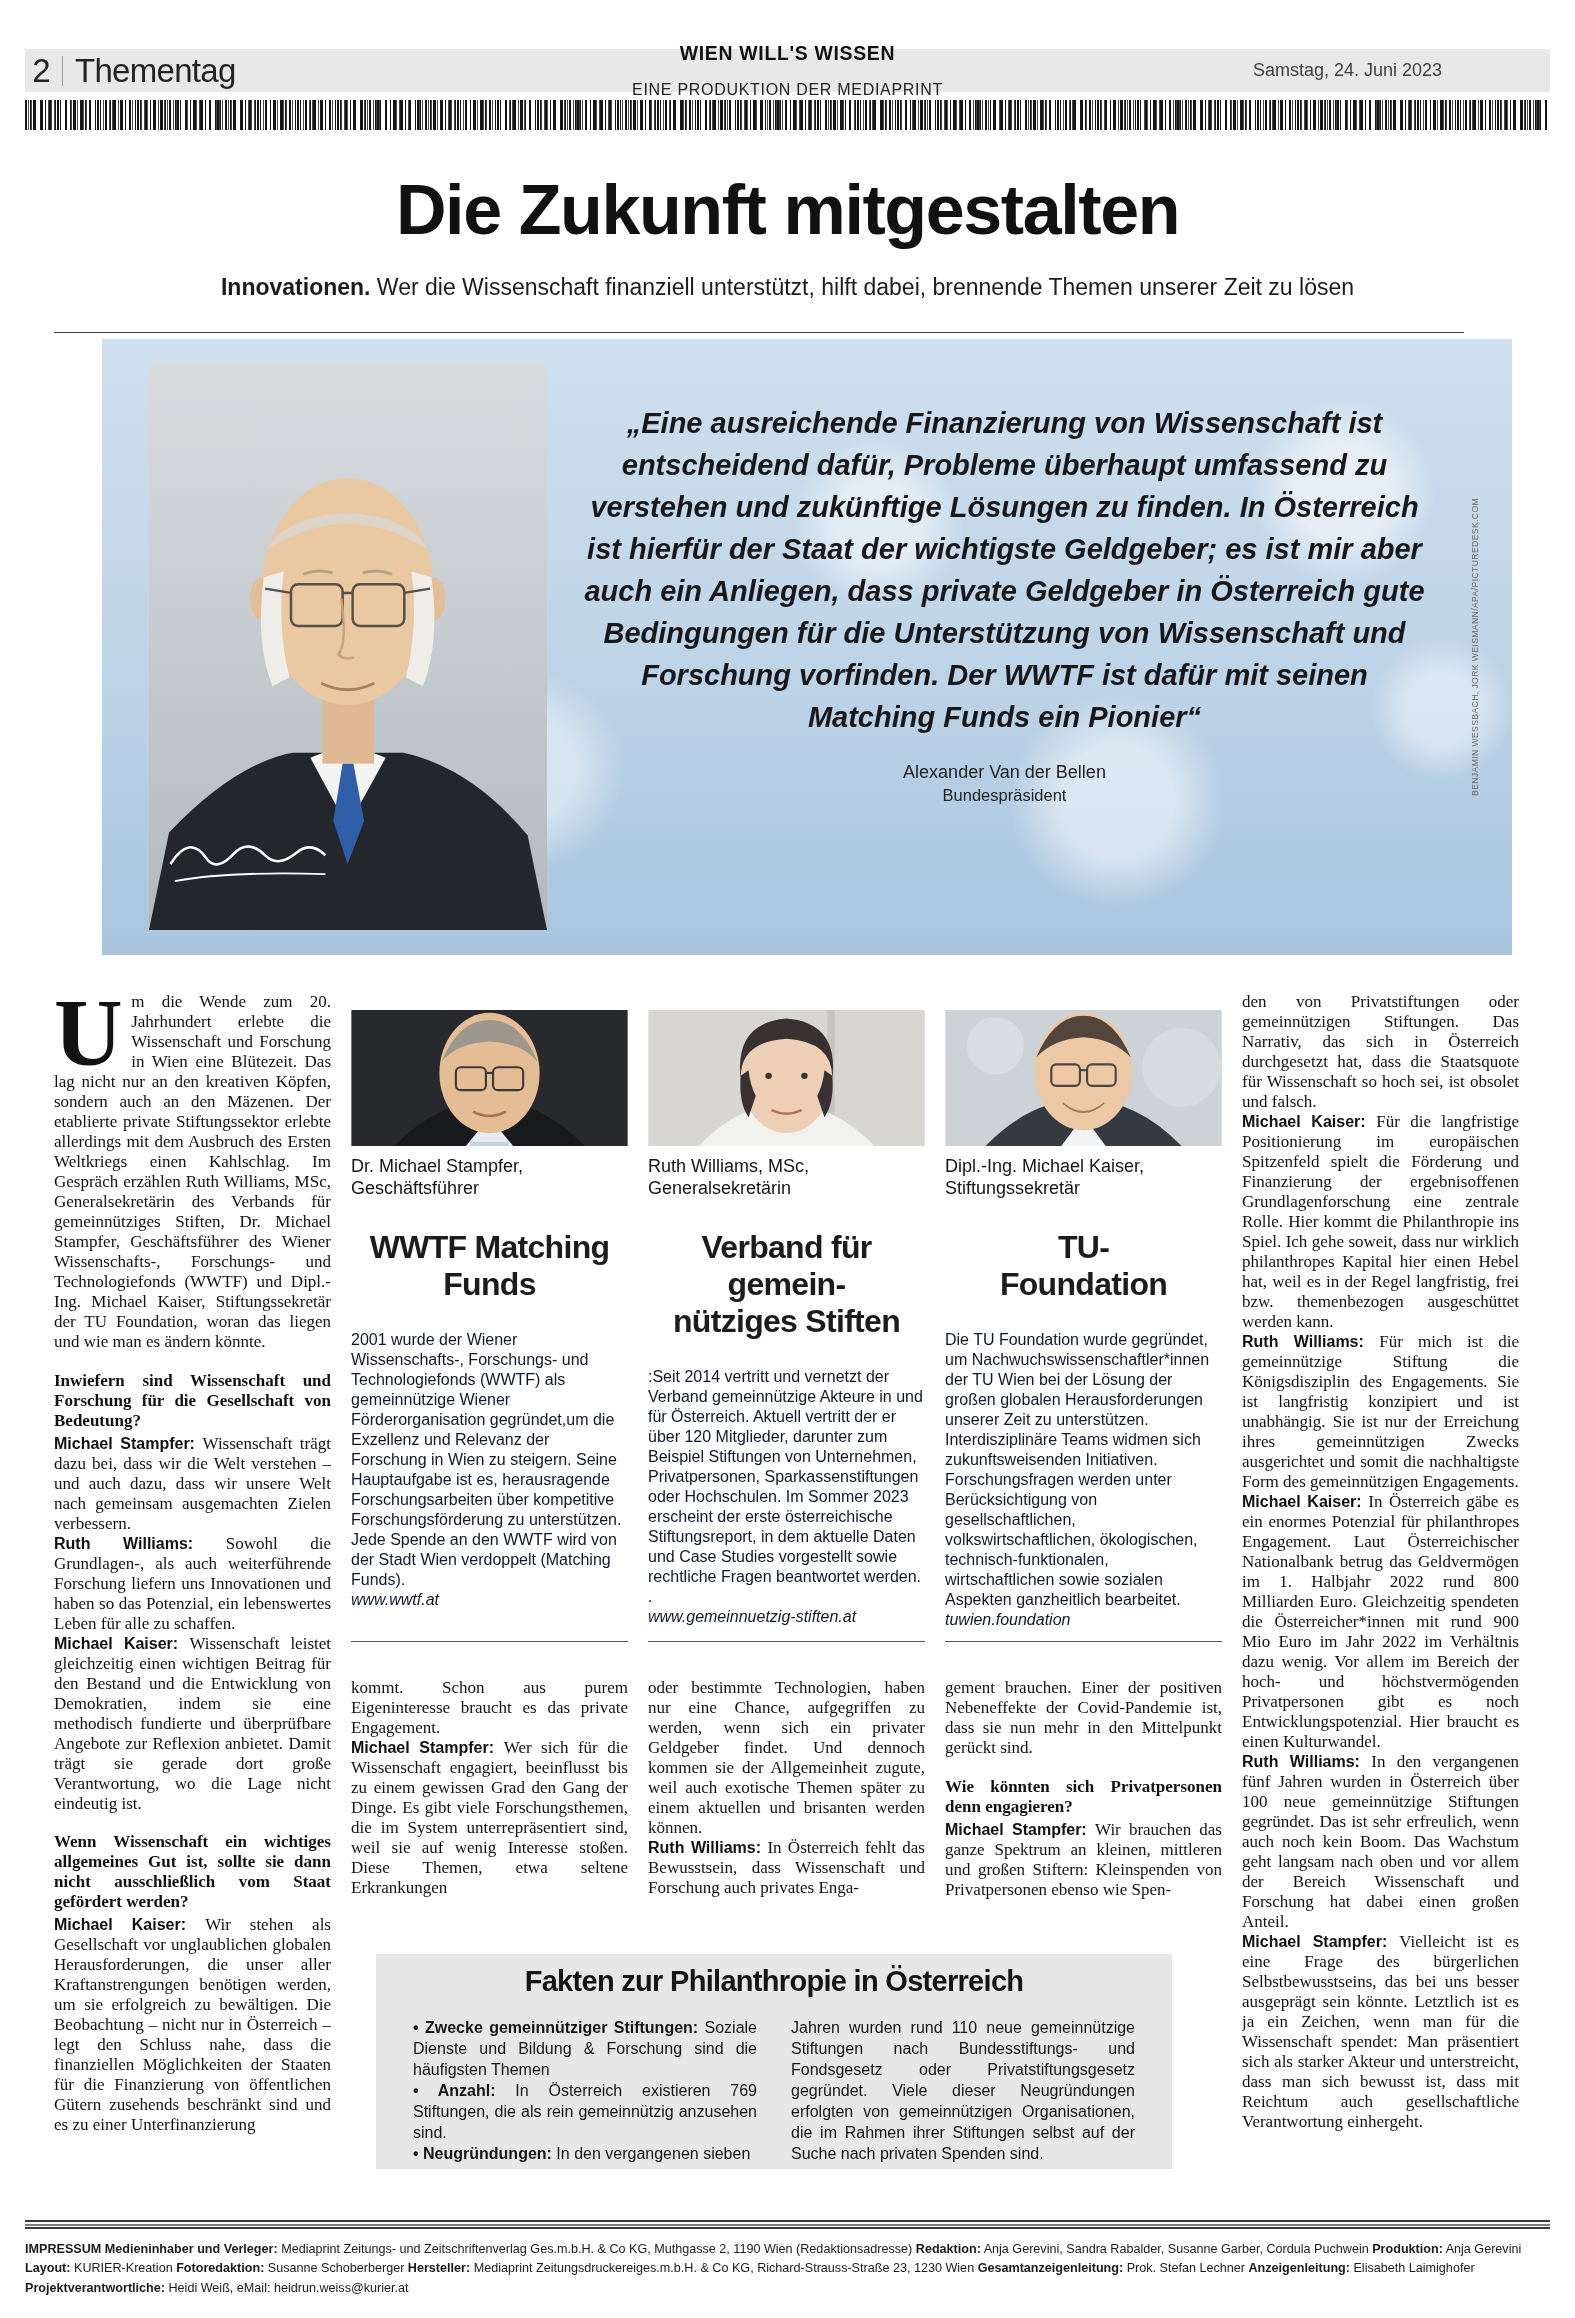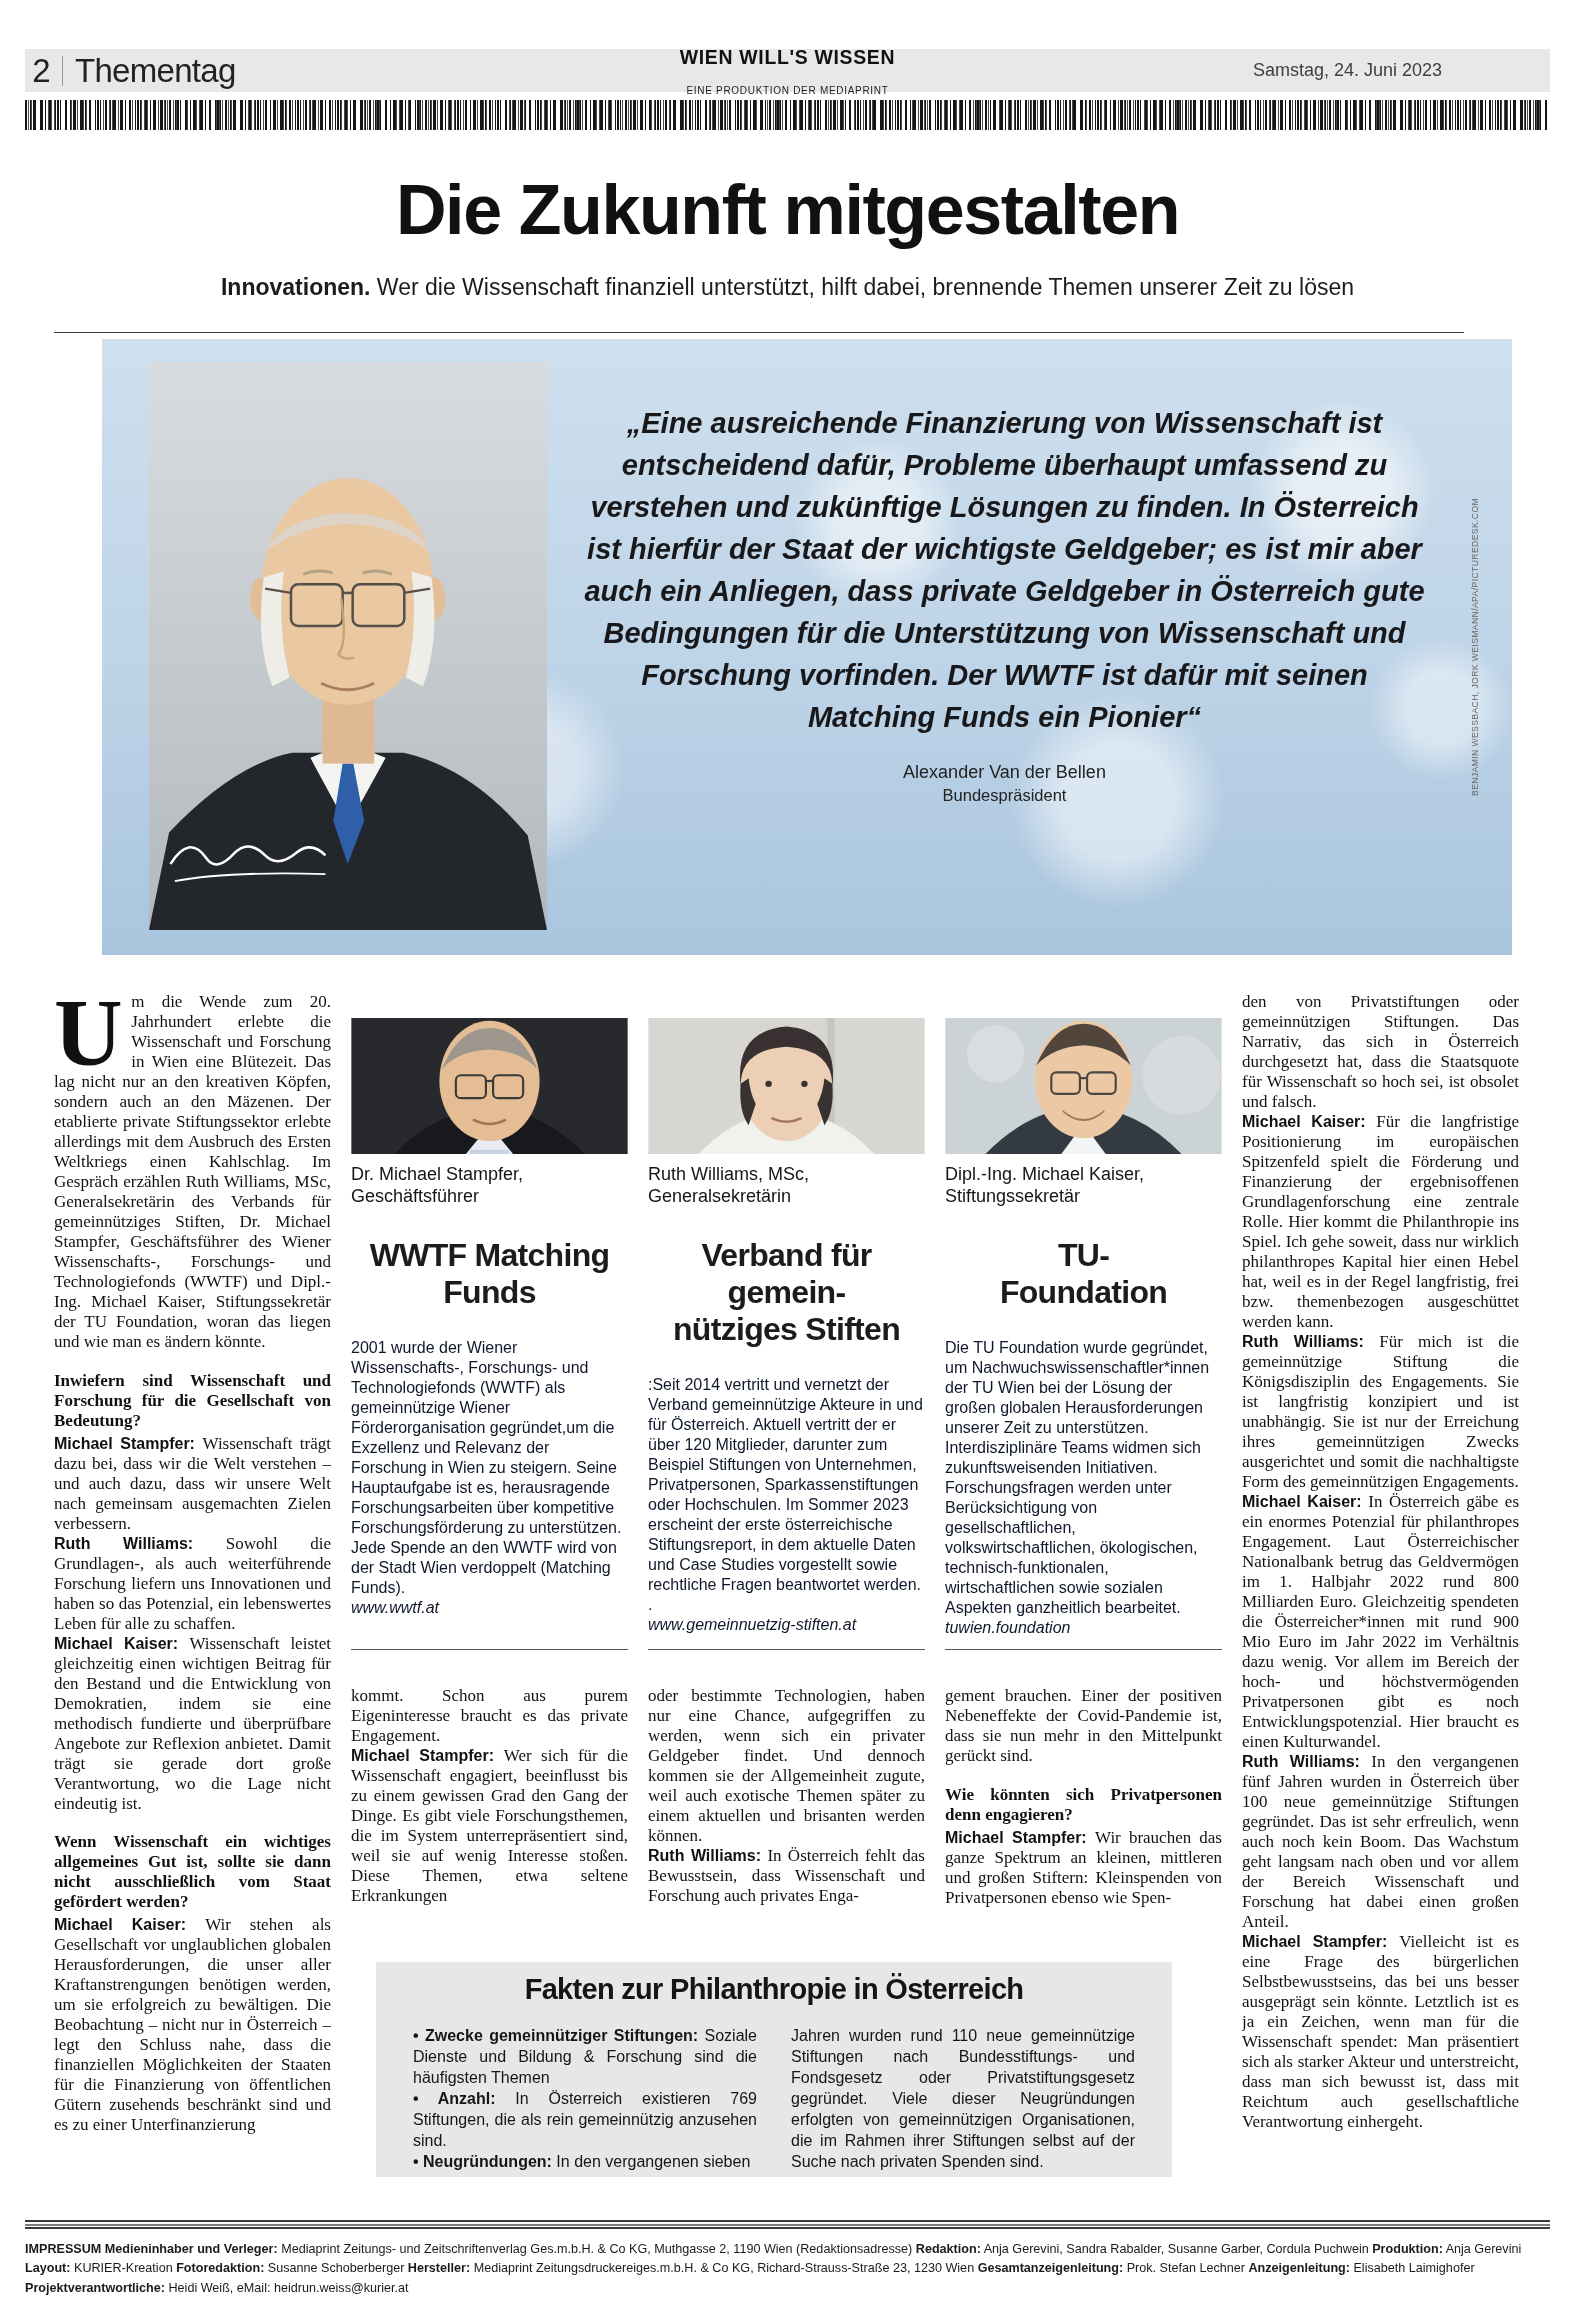--- a/index.html
+++ b/index.html
@@ -9,21 +9,21 @@
 
   
   .header-band { position:absolute; left:25px; top:49px; width:1525px; height:43px;
     background:#e8e8e8; display:flex; align-items:center; }
   .hdr-left { display:flex; align-items:center; gap:11.5px; padding-left:7.2px; }
   .hdr-pagenum { font-size:33px; font-weight:normal; color:#222; }
   .hdr-sep { width:1.4px; height:30px; background:#9a9a9a; }
   .hdr-section { font-size:33px; color:#222; letter-spacing:-0.7px; }
   .hdr-center { position:absolute; left:0; right:0; text-align:center; }
   .hdr-brand { font-size:19.4px; font-weight:bold; letter-spacing:0.7px; color:#111; }
-  .hdr-brand-sub { font-size:10px; letter-spacing:0.7px; color:#222; margin-top:16px; }
+  .hdr-brand-sub { font-size:16px; letter-spacing:0.7px; color:#222; margin-top:16px; }
   .hdr-date { margin-left:auto; padding-right:108px; font-size:18px; color:#404040; z-index:2; }
   .barcode { position:absolute; left:25px; top:100px; width:1525px; height:30px;
     background-image:
       repeating-linear-gradient(90deg,#151515 0 1.4px,transparent 1.4px 5px),
       repeating-linear-gradient(90deg,#151515 0 2.2px,transparent 2.2px 8px),
       repeating-linear-gradient(90deg,#4a4a4a 0 0.7px,transparent 0.7px 2.9px); }
 
   
   .headline { position:absolute; left:0; top:171px; width:100%; text-align:center;
     font-size:70px; line-height:78px; font-weight:bold; letter-spacing:-1.4px; color:#111; }
@@ -59,21 +59,21 @@
   .body-col { width:277px; height:1209px; overflow:hidden; }
   .para { margin:0; }
   .question { font-weight:bold; margin-top:18.7px; margin-bottom:2.9px; }
   .speaker { font-family:"Liberation Sans", sans-serif; font-weight:bold; font-size:16px; }
   .dropcap { float:left; font-family:"Liberation Serif", serif; font-weight:bold;
     font-size:95px; line-height:75px; padding:4.3px 8.6px 0 0; }
 
   .middle { width:871px; display:flex; flex-direction:column; }
   .profiles-row { display:flex; gap:20px; }
   .profile-col { width:277px; position:relative; }
-  .profile-block { margin-top:26px; height:632px; border-bottom:1.4px solid #555;
+  .profile-block { margin-top:18px; height:632px; border-bottom:1.4px solid #555;
     position:relative; overflow:hidden; }
   .p-photo { width:277px; height:136px; display:block; }
   .p-caption { margin-top:8.6px; font-size:18px; line-height:22px; color:#151515; }
   .p-heading { margin-top:30px; text-align:center; font-size:32px; line-height:37px;
     font-weight:bold; letter-spacing:-0.7px; color:#1c1c1c; }
   .p-info { margin-top:27px; font-size:16px; line-height:20px; color:#0f172a; }
   .p-link { display:block; font-weight:normal; font-style:italic; }
   .cont { margin-top:36px; height:258px; overflow:hidden; }
 
   

